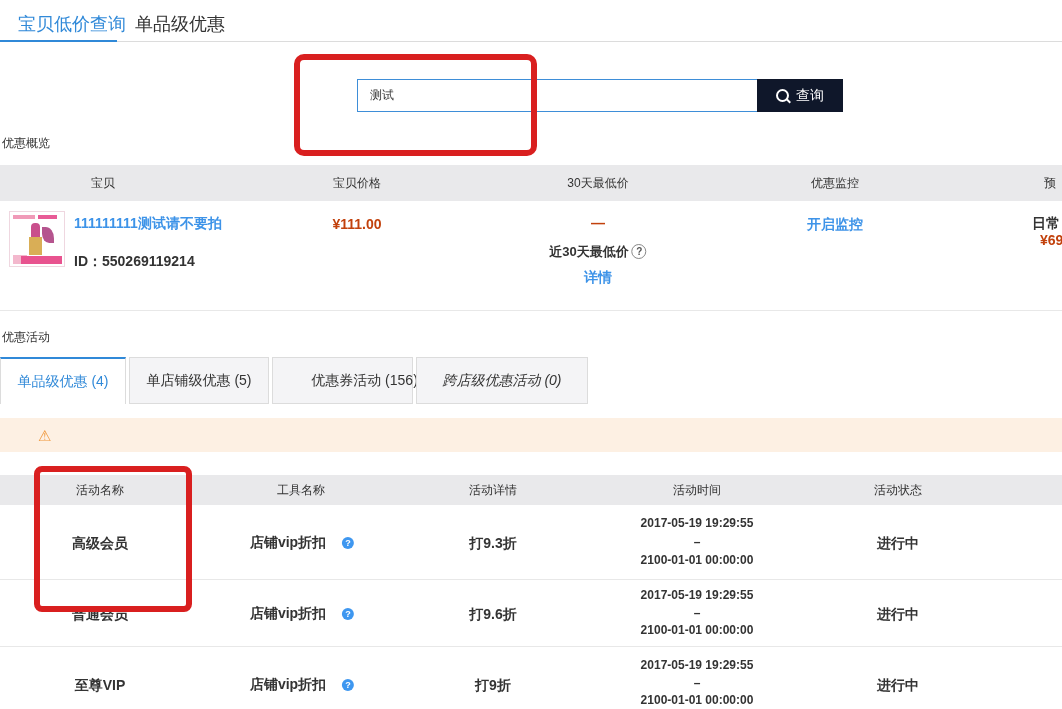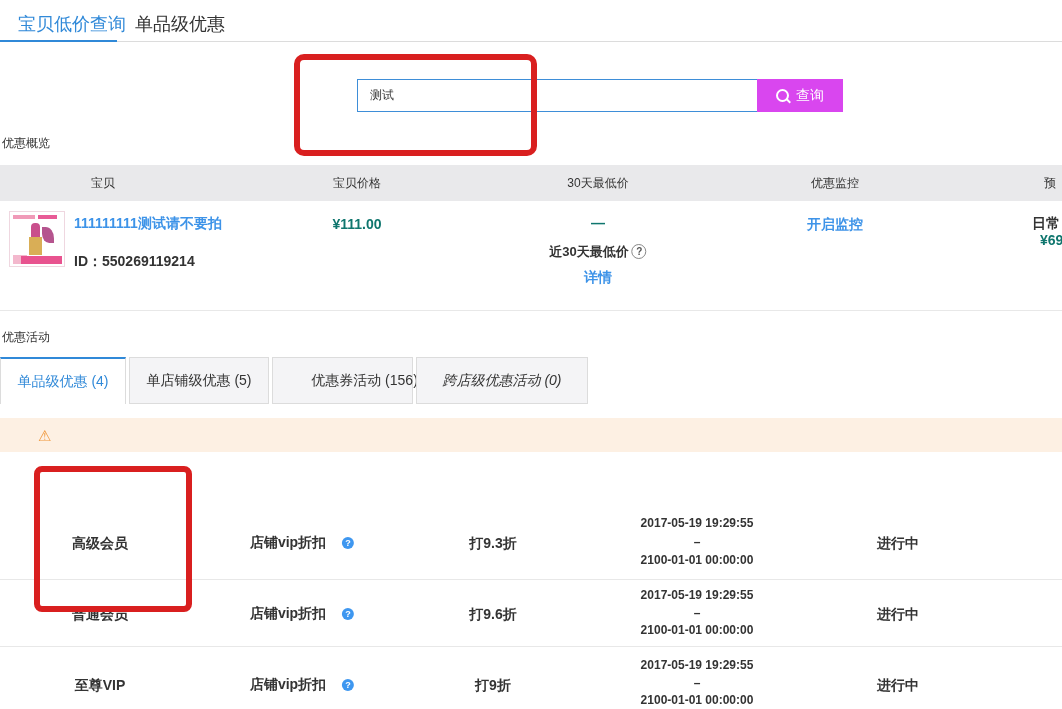--- a/index.html
+++ b/index.html
@@ -1,36 +1,36 @@
 <!DOCTYPE html>
 <html><head>
 <meta charset="utf-8">
 <style>
   html,body{margin:0;padding:0;background:#fff;}
   .page{position:relative;width:1062px;height:709px;overflow:hidden;background:#fff;
         font-family:"Liberation Sans","DejaVu Sans",sans-serif;color:#333;}
   .abs{position:absolute;font-weight:bold;}
   .cen{transform:translateX(-50%);}
   .link{color:#3d93e8;cursor:pointer;text-decoration:none;}
-  .red{color:#0f766e;}
+  .red{color:#c2410c;}
   .t14{font-size:14px;line-height:15px;white-space:nowrap;}
   .t12{font-size:12px;line-height:13px;white-space:nowrap;}
   .t13{font-size:13px;line-height:14px;white-space:nowrap;}
 
   
   .topnav-label{position:absolute;top:12px;font-size:18px;white-space:nowrap;cursor:pointer;}
   .topnav-active{color:#3089d8;}
   .line-gray{position:absolute;top:41px;left:0;width:1062px;height:1px;background:#dcdcdc;}
   .line-blue{position:absolute;top:40px;left:0;width:117px;height:2px;background:#3089d8;}
 
   
   .search-input{position:absolute;left:357px;top:79px;width:401px;height:33px;box-sizing:border-box;
         border:1px solid #3e8ed8;padding:0 12px;font-size:12px;color:#333;outline:none;
         font-family:inherit;}
-  .search-btn{position:absolute;left:757px;top:79px;width:86px;height:33px;background:#d946ef;border:none;
+  .search-btn{position:absolute;left:757px;top:79px;width:86px;height:33px;background:#0f172a;border:none;
         color:#fff;font-size:14px;display:flex;align-items:center;justify-content:center;gap:7px;
         cursor:pointer;font-family:inherit;}
   .mag{width:9px;height:9px;border:2px solid #fff;border-radius:50%;position:relative;display:inline-block;}
   .mag::after{content:"";position:absolute;width:5px;height:2px;background:#fff;right:-4px;bottom:-2px;
         transform:rotate(45deg);}
 
   
   .annot{position:absolute;border:6px solid #d91f1f;border-radius:10px;background:transparent;z-index:50;}
 
   
@@ -132,20 +132,27 @@
 
   <div class="tab2 active" style="left:0;width:126px;">单品级优惠 (4)</div>
   <div class="tab2" style="left:129px;width:140px;">单店铺级优惠 (5)</div>
   <div class="tab2" style="left:272px;width:141px;padding-left:44px;">优惠券活动 (156)</div>
   <div class="tab2" style="left:416px;width:172px;font-style:italic;">跨店级优惠活动 (0)</div>
 
   <div class="warn">
     <span class="warn-icon">⚠</span>
   </div>
 
+  <div class="gbar th2">
+    <span style="left:100px;">活动名称</span>
+    <span style="left:301px;">工具名称</span>
+    <span style="left:493px;">活动详情</span>
+    <span style="left:697px;">活动时间</span>
+    <span style="left:898px;">活动状态</span>
+  </div>
 
   <div class="abs cen t14" style="left:100px;top:536px;">高级会员</div>
   <div class="abs cen toolcell t14" style="left:302px;top:535px;">
     <span>店铺vip折扣</span>
     <span class="tool-ic">?</span>
   </div>
   <div class="abs cen t14" style="left:493px;top:536px;">打9.3折</div>
   <div class="abs cen t12" style="left:697px;top:517px;">2017-05-19 19:29:55</div>
   <div class="abs cen t12" style="left:697px;top:536px;">–</div>
   <div class="abs cen t12" style="left:697px;top:554px;">2100-01-01 00:00:00</div>

